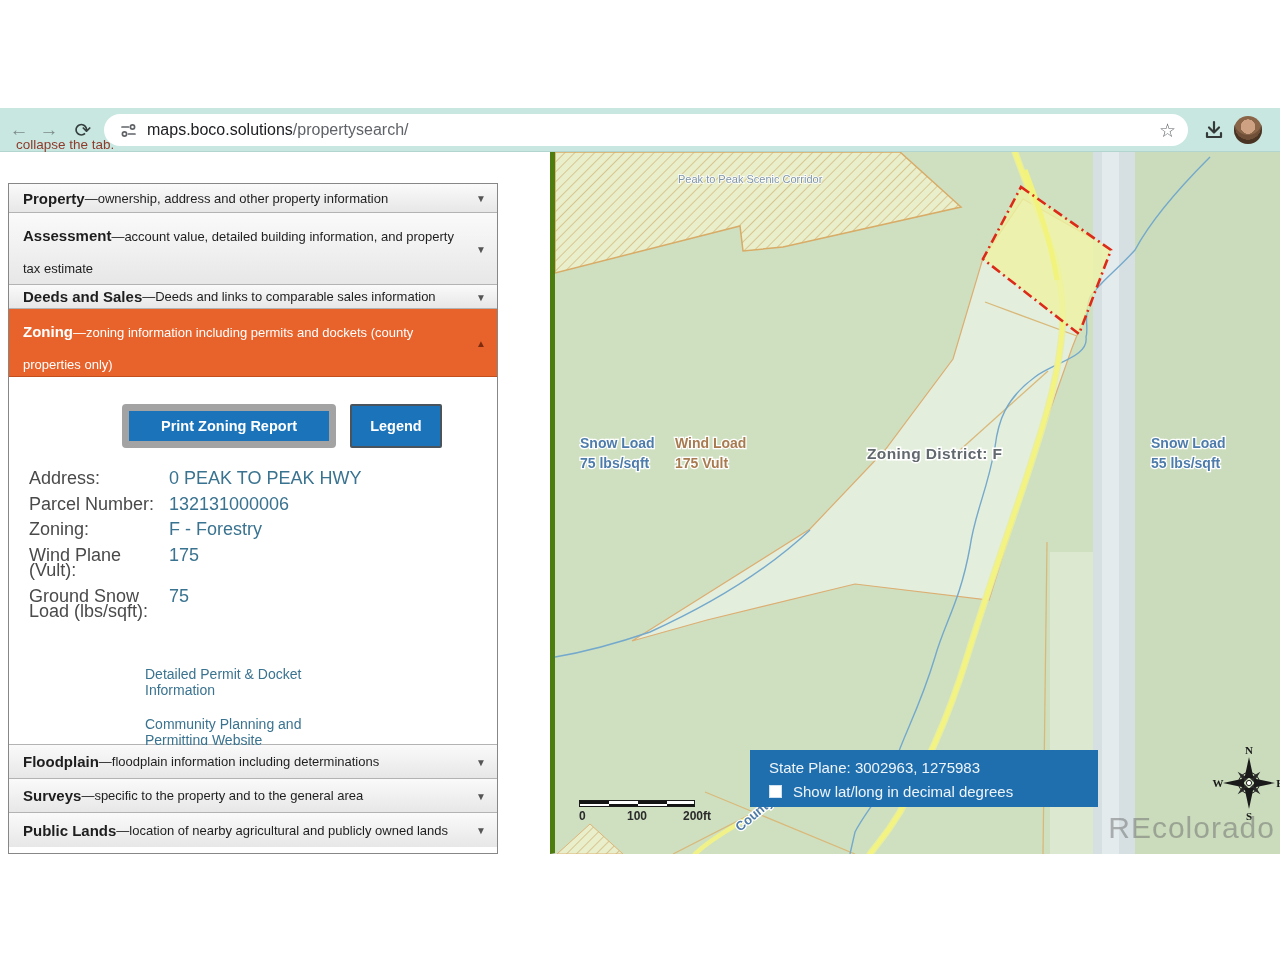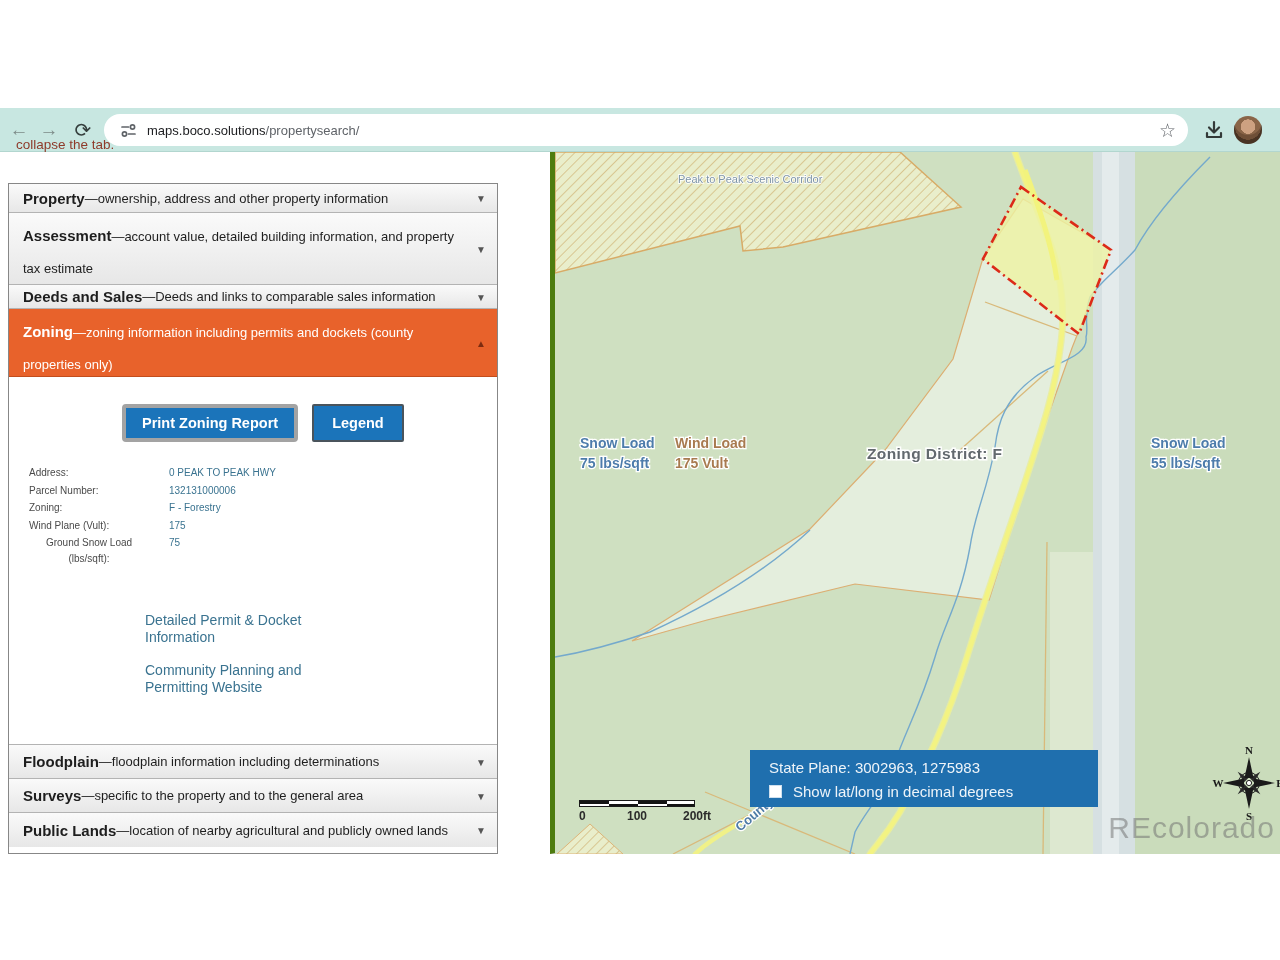--- a/index.html
+++ b/index.html
@@ -11,21 +11,21 @@
   .browser-bar { position:absolute; left:0; top:108px; width:1280px; height:44px;
                  background:#c8e7e1; border-bottom:1px solid #b2d6cf; }
   .nav-ico { position:absolute; top:9px; width:26px; height:26px; display:flex; align-items:center;
              justify-content:center; font-size:19px; color:#4f5a58; cursor:pointer; }
   .nav-back { left:6px; color:#7c8a87; }
   .nav-fwd  { left:36px; color:#7c8a87; }
   .nav-reload { left:70px; color:#353f3d; font-size:20px; }
   .url-pill { position:absolute; left:104px; top:6px; width:1084px; height:32px; background:#ffffff;
               border-radius:16px; display:flex; align-items:center; padding:0 12px; }
   .tune-ico { width:17px; height:17px; margin:0 10px 0 4px; flex:0 0 auto; }
-  .url-text { font-size:13px; color:#202124; white-space:nowrap; }
+  .url-text { font-size:16px; color:#202124; white-space:nowrap; }
   .url-text .path { color:#5f6368; }
   .star-ico { margin-left:auto; font-size:19px; color:#5f6368; cursor:pointer; }
   .dl-ico { position:absolute; left:1202px; top:9px; width:24px; height:26px; cursor:pointer; }
   .avatar { position:absolute; left:1234px; top:8px; width:28px; height:28px; border-radius:50%;
             background:radial-gradient(circle at 50% 38%, #cda181 0 32%, #8a6548 33% 58%, #503a29 59%);
             box-shadow:inset 0 -9px 0 rgba(60,40,25,.35); cursor:pointer; }
 
   
   .top-note { position:absolute; left:16px; top:137px; font-size:13.5px; color:#8e3a2a; }
 
@@ -38,25 +38,25 @@
   .acc-head .t { font-weight:bold; font-size:15px; }
   .acc-head .d { font-size:13px; }
   .acc-head.two { display:block; padding-top:7px; line-height:31px; }
   .acc-arrow { position:absolute; right:11px; top:50%; transform:translateY(-50%);
                font-size:10px; color:#555; }
   .acc-head.zoning { background:#e8622b; color:#ffffff; border-bottom:1px solid #c24d1d; }
   .acc-head.zoning .acc-arrow { color:#7d2c10; }
 
   .zoning-body { background:#fff; flex:0 0 auto; position:relative; border-bottom:1px solid #b3b3b3; }
   .btn-row { display:flex; gap:14px; margin:27px 0 0 113px; }
-  .btn { background:#1b74ba; color:#fff; font-weight:bold; font-size:14.5px; border:4px solid #a3a3a3;
-         border-radius:4px; padding:7px 16px; cursor:pointer; font-family:"Liberation Sans",sans-serif; }
+  .btn { background:#1b74ba; color:#fff; font-weight:bold; font-size:14.5px; border:7px solid #a3a3a3;
+         border-radius:4px; padding:7px 32px; cursor:pointer; font-family:"Liberation Sans",sans-serif; }
   .btn.legend { border:2px solid #4a545c; border-radius:2px; padding:6px 18px; }
-  .detail-grid { margin:23px 0 0 20px; display:grid; grid-template-columns:140px auto; row-gap:2px;
-                 font-size:10px; line-height:15.5px; width:420px; }
+  .detail-grid { margin:23px 0 0 20px; display:grid; grid-template-columns:140px auto; row-gap:10px;
+                 font-size:18px; line-height:15.5px; width:420px; }
   .detail-grid .lbl { color:#4a4a4a; }
   .detail-grid .val { color:#3a7390; }
   .link-col { margin:46px 0 0 136px; display:flex; flex-direction:column; gap:17px; }
   .zlink { color:#3a7390; font-size:14px; line-height:16.5px; width:180px; cursor:pointer; }
 
   
   .map-wrap { position:absolute; left:550px; top:152px; width:730px; height:702px;
               border-left:5px solid #4d7c0f; border-bottom:1px solid #c5c5c5; background:#cfe0c1; }
   .map-wrap svg.basemap { position:absolute; left:0; top:0; }
   .status-box { position:absolute; left:187px; top:598px; width:348px; height:57px; background:#1f6fae;
@@ -146,21 +146,21 @@
       </div>
       <div class="detail-grid">
         <div class="lbl">Address:</div>
         <div class="val">0 PEAK TO PEAK HWY</div>
         <div class="lbl">Parcel Number:</div>
         <div class="val">132131000006</div>
         <div class="lbl">Zoning:</div>
         <div class="val">F - Forestry</div>
         <div class="lbl">Wind Plane (Vult):</div>
         <div class="val">175</div>
-        <div class="lbl" style="width:120px;text-align:center;">Ground Snow Load (lbs/sqft):</div>
+        <div class="lbl" style="width:120px;">Ground Snow Load (lbs/sqft):</div>
         <div class="val">75</div>
       </div>
       <div class="link-col">
         <div class="zlink">Detailed Permit &amp; Docket Information</div>
         <div class="zlink">Community Planning and Permitting Website</div>
       </div>
     </div>
 
     <div class="acc-head" style="height:34px;">
       <span class="t">Floodplain</span>

